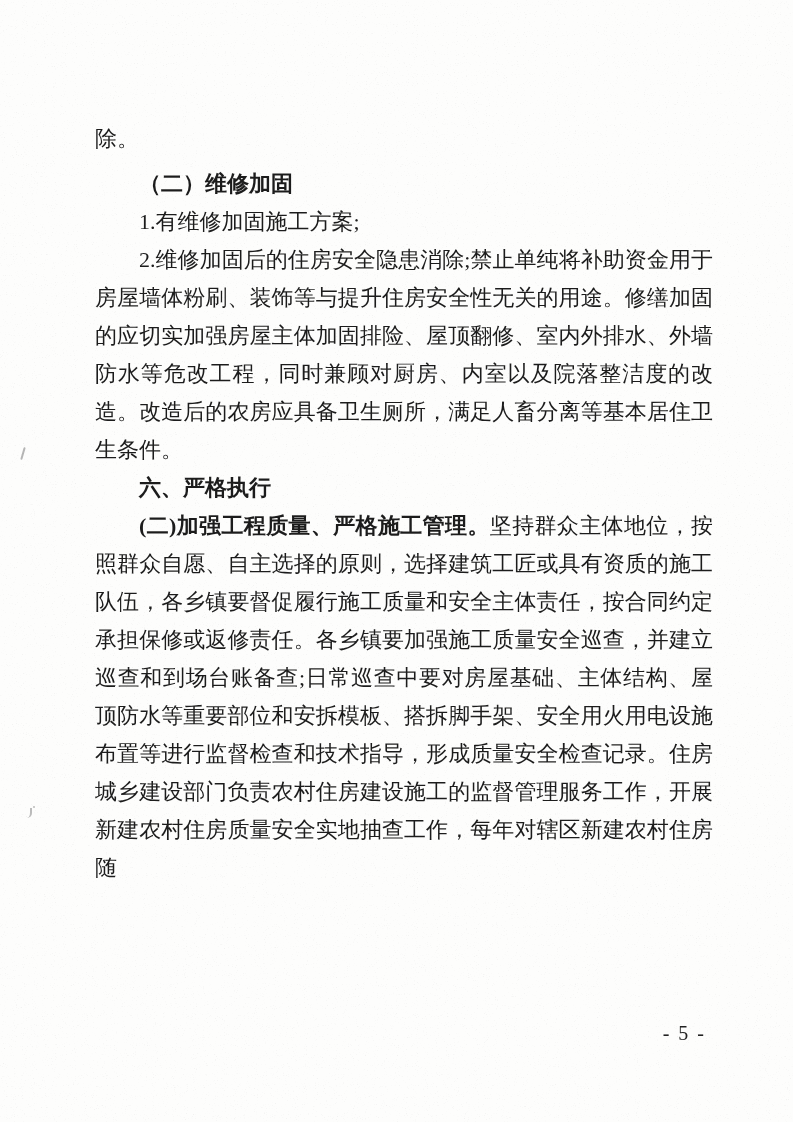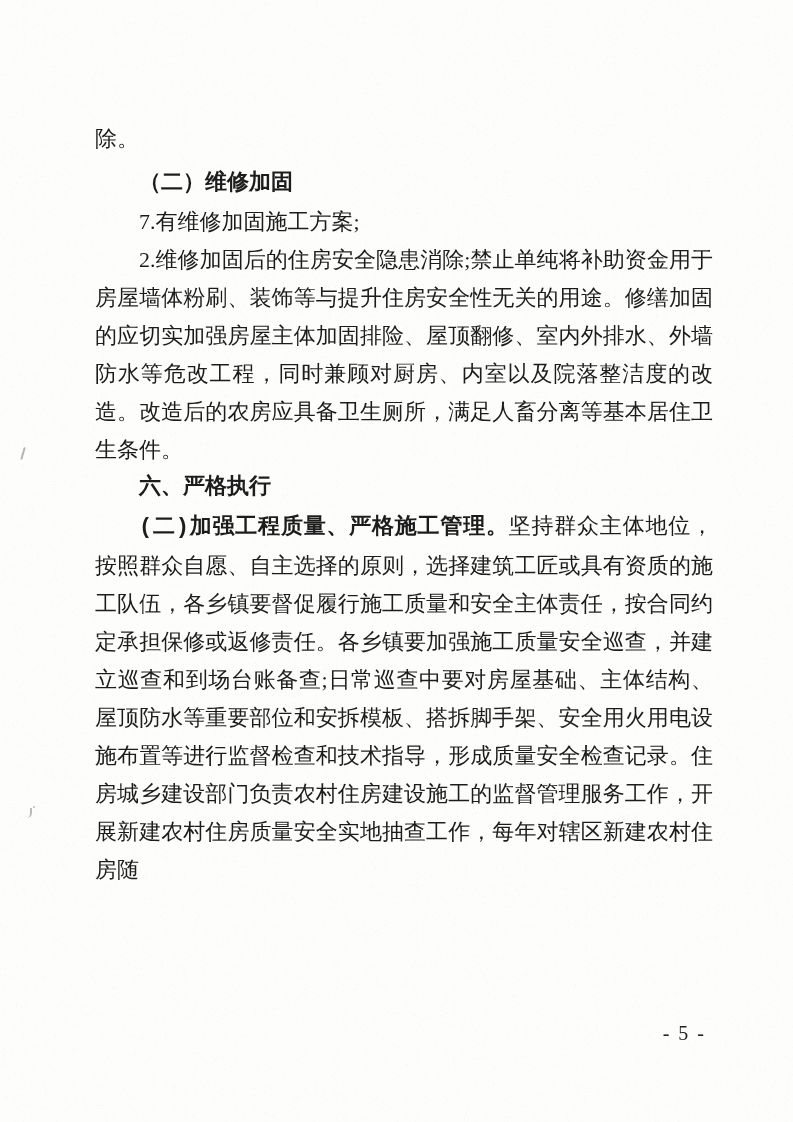--- a/index.html
+++ b/index.html
@@ -32,21 +32,20 @@
     text-align: justify;
   }
   .content p {
     margin: 0;
   }
   .indent {
     text-indent: 2em;
   }
   .bold {
     font-weight: bold;
-    font-family: Liberation Mono, monospace;
   }
   .heading-gap {
     margin-top: 7px !important;
   }
   .page-number {
     position: absolute;
     top: 1022px;
     right: 87px;
     font-size: 20px;
     letter-spacing: 2px;
@@ -95,21 +94,21 @@
   <div class="speck-a"></div>
   <div class="speck-b"></div>
   <div class="speck-c"></div>
 
   <div class="content">
 
     <p>除。</p>
 
     <p class="indent bold heading-gap">（二）维修加固</p>
 
-    <p class="indent">7.有维修加固施工方案;</p>
+    <p class="indent">1.有维修加固施工方案;</p>
 
     <p class="indent">2.维修加固后的住房安全隐患消除;禁止单纯将补助资金用于房屋墙体粉刷、装饰等与提升住房安全性无关的用途。修缮加固的应切实加强房屋主体加固排险、屋顶翻修、室内外排水、外墙防水等危改工程，同时兼顾对厨房、内室以及院落整洁度的改造。改造后的农房应具备卫生厕所，满足人畜分离等基本居住卫生条件。</p>
 
     <p class="indent bold">六、严格执行</p>
 
 
     <p class="indent"><span class="bold">(二)加强工程质量、严格施工管理。</span><span>坚持群众主体地位，按照群众自愿、自主选择的原则，选择建筑工匠或具有资质的施工队伍，各乡镇要督促履行施工质量和安全主体责任，按合同约定承担保修或返修责任。各乡镇要加强施工质量安全巡查，并建立巡查和到场台账备查;日常巡查中要对房屋基础、主体结构、屋顶防水等重要部位和安拆模板、搭拆脚手架、安全用火用电设施布置等进行监督检查和技术指导，形成质量安全检查记录。住房城乡建设部门负责农村住房建设施工的监督管理服务工作，开展新建农村住房质量安全实地抽查工作，每年对辖区新建农村住房随</span></p>
 
   </div>
 

